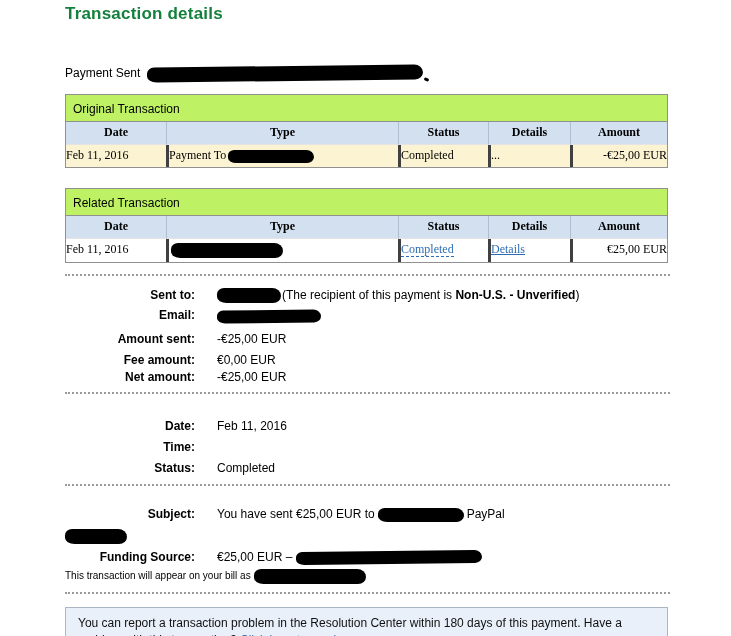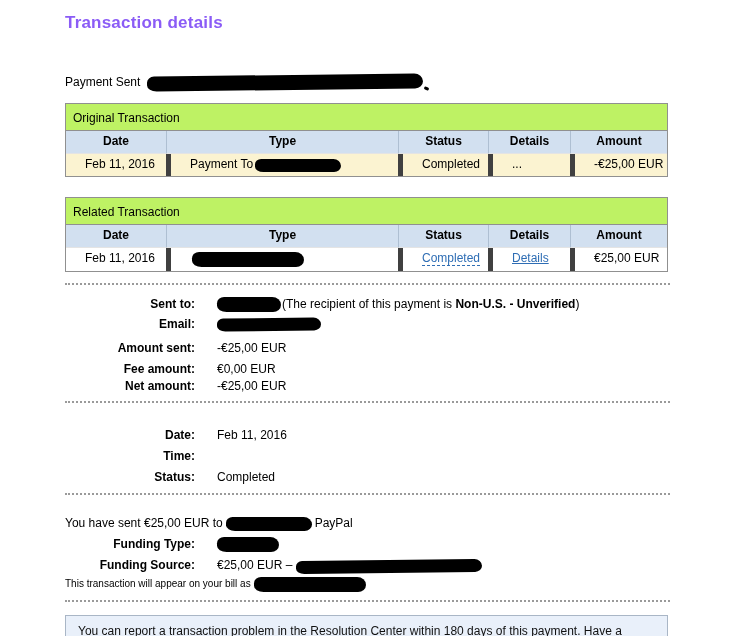--- a/index.html
+++ b/index.html
@@ -1,20 +1,20 @@
 <!DOCTYPE html>
 <html><head>
 <meta charset="utf-8">
 <style>
   * { margin:0; padding:0; box-sizing:border-box; }
   html,body { width:731px; height:636px; background:#ffffff; overflow:hidden;
               font-family:"Liberation Sans", sans-serif; color:#000; }
   .page { padding:0 63px 0 65px; }
 
-  h1.title { font-size:17px; font-weight:bold; color:#8b5cf6; margin-top:13px; letter-spacing:.2px; }
+  h1.title { font-size:17px; font-weight:bold; color:#15803d; margin-top:4px; letter-spacing:.2px; }
 
   
   .blob { display:inline-block; background:#000; vertical-align:middle;
           border-radius:8px 10px 9px 11px / 7px 9px 8px 7px; }
   .blob.tilt { transform:rotate(-.7deg); }
 
   .payment-row { margin-top:42px; font-size:12px; }
   .payment-row .lbl { font-weight:normal; }
   .blob-payment { width:276px; height:15px; margin-left:3px; }
   .blob-tail { display:inline-block; width:5px; height:3px; background:#000;
@@ -22,22 +22,22 @@
 
   
   .tx-table { margin-top:13px; border:1px solid #909090; width:603px; font-size:12px; }
   .tx-table + .tx-table { margin-top:20px; }
   .tx-caption { background:#bef264; border-bottom:1px solid #909090; padding:7px 7px 4px;
                 line-height:15px; }
   .tx-grid { display:grid; grid-template-columns:100px 232px 90px 82px 1fr; }
   .tx-grid.head { background:#d2e0f0; font-weight:bold; }
   .tx-grid.head .cell { text-align:center; border-bottom:1px solid #e4e4e4; }
   .tx-grid.head .cell + .cell { border-left:1px solid #aebfd2; }
-  .tx-grid.body .cell + .cell { border-left:5px solid #404040; }
-  .cell { padding:3px 19px 4px; line-height:15px; white-space:nowrap; overflow:hidden; }
+  .tx-grid.body .cell + .cell { border-left:3px solid #404040; }
+  .cell { padding:3px 0 4px; line-height:15px; white-space:nowrap; overflow:hidden;font-family:Liberation Serif, serif; }
   .row-hl { background:#fbf3d1; }
   .cell.num { text-align:right; }
   .blob-type1 { width:86px; height:13px; margin-left:2px; }
   .blob-type2 { width:112px; height:15px; margin-left:2px; }
 
   a.link { color:#2e6db4; text-decoration:underline; cursor:pointer; }
   a.link-dashed { color:#2e6db4; text-decoration:none; border-bottom:1px dashed #2e6db4; cursor:pointer; }
 
   .dotted { border-top:2px dotted #9a9a9a; width:605px; height:0; }
   .dotted.d1 { margin-top:11px; }
@@ -144,24 +144,24 @@
     <span class="dl">Time:</span>
   </div>
   <div class="drow mt5">
     <span class="dl">Status:</span>
     <span class="dv">Completed</span>
   </div>
 
   <div class="dotted d3"></div>
 
   <div class="drow mt20">
+    <span class="dl">Subject:</span>
     <span class="dv"><span>You have sent €25,00 EUR to</span><span class="blob blob-subject"></span><span>PayPal</span></span>
   </div>
   <div class="drow mt5">
-    <span class="dl">Funding Type:</span>
     <span class="dv"><span class="blob blob-ftype"></span></span>
   </div>
   <div class="drow mt5">
     <span class="dl">Funding Source:</span>
     <span class="dv"><span>€25,00 EUR –</span><span class="blob blob-fsource tilt"></span></span>
   </div>
   <div class="bill-line mt3">
     <span>This transaction will appear on your bill as</span><span class="blob blob-bill"></span>
   </div>
 

